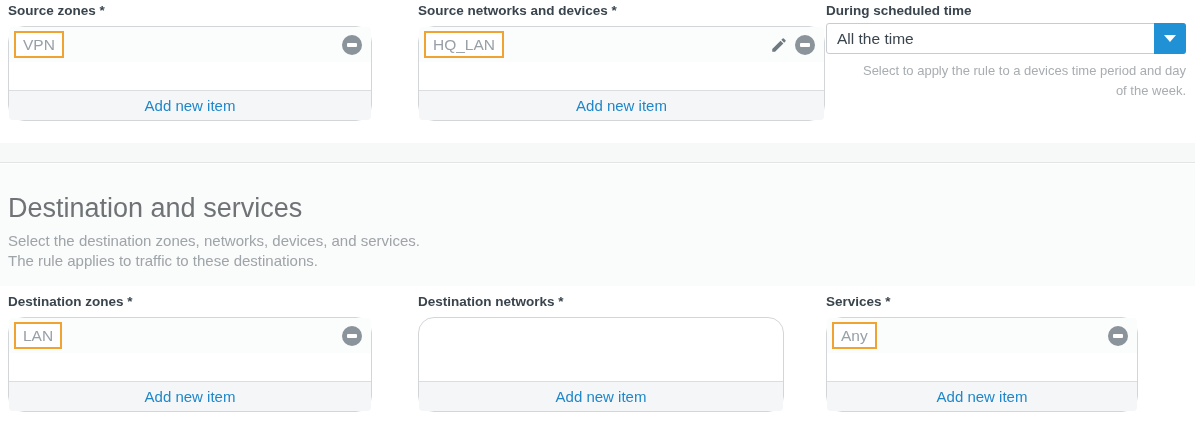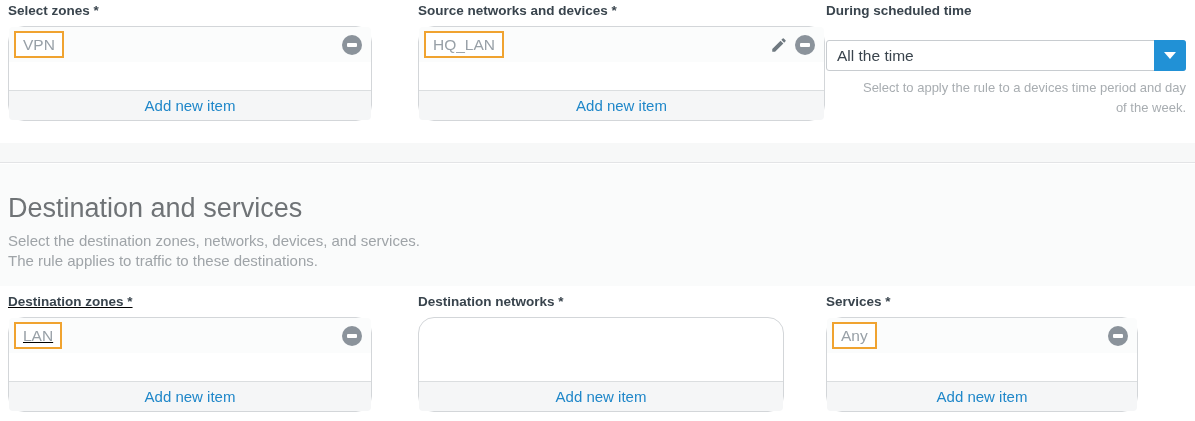--- a/index.html
+++ b/index.html
@@ -70,21 +70,21 @@
     height: 30px;
     background: #f5f6f7;
     border-top: 1px solid #dbdee0;
     border-radius: 0 0 4px 4px;
     display: flex;
     align-items: center;
     justify-content: center;
   }
   .add-link { color: #1f87c9; font-size: 15px; cursor: pointer; }
   .dropdown {
-    margin-top: 21px;
+    margin-top: 4px;
     height: 31px;
     border: 1px solid #c8ccd0;
     border-radius: 3px;
     background: #ffffff;
     position: relative;
     display: flex;
     align-items: center;
     padding-left: 10px;
     font-size: 15.5px;
     color: #3a444d;
@@ -142,21 +142,21 @@
     color: #9fa4a8;
     line-height: 20px;
   }
 </style>
 </head>
 <body>
 
 <div class="page">
 
   <div class="field" style="left:8px; top:2px; width:364px;">
-    <div class="flabel">Select zones *</div>
+    <div class="flabel">Source zones *</div>
     <div class="listbox">
       <div class="item-row">
         <span class="tag">VPN</span>
         <span class="icons">
           <span class="minus-btn"></span>
         </span>
       </div>
       <div class="box-footer">
         <span class="add-link">Add new item</span>
       </div>
@@ -195,21 +195,21 @@
   </div>
 
   <div class="divider"></div>
 
   <div class="section-header">
     <h2 class="section-title">Destination and services</h2>
     <div class="section-subtitle">Select the destination zones, networks, devices, and services.</div>
     <div class="section-subtitle">The rule applies to traffic to these destinations.</div>
   </div>
 
-  <div class="field" style="left:8px; top:293px; width:364px;text-decoration:underline;">
+  <div class="field" style="left:8px; top:293px; width:364px;">
     <div class="flabel">Destination zones *</div>
     <div class="listbox">
       <div class="item-row">
         <span class="tag">LAN</span>
         <span class="icons">
           <span class="minus-btn"></span>
         </span>
       </div>
       <div class="box-footer">
         <span class="add-link">Add new item</span>

